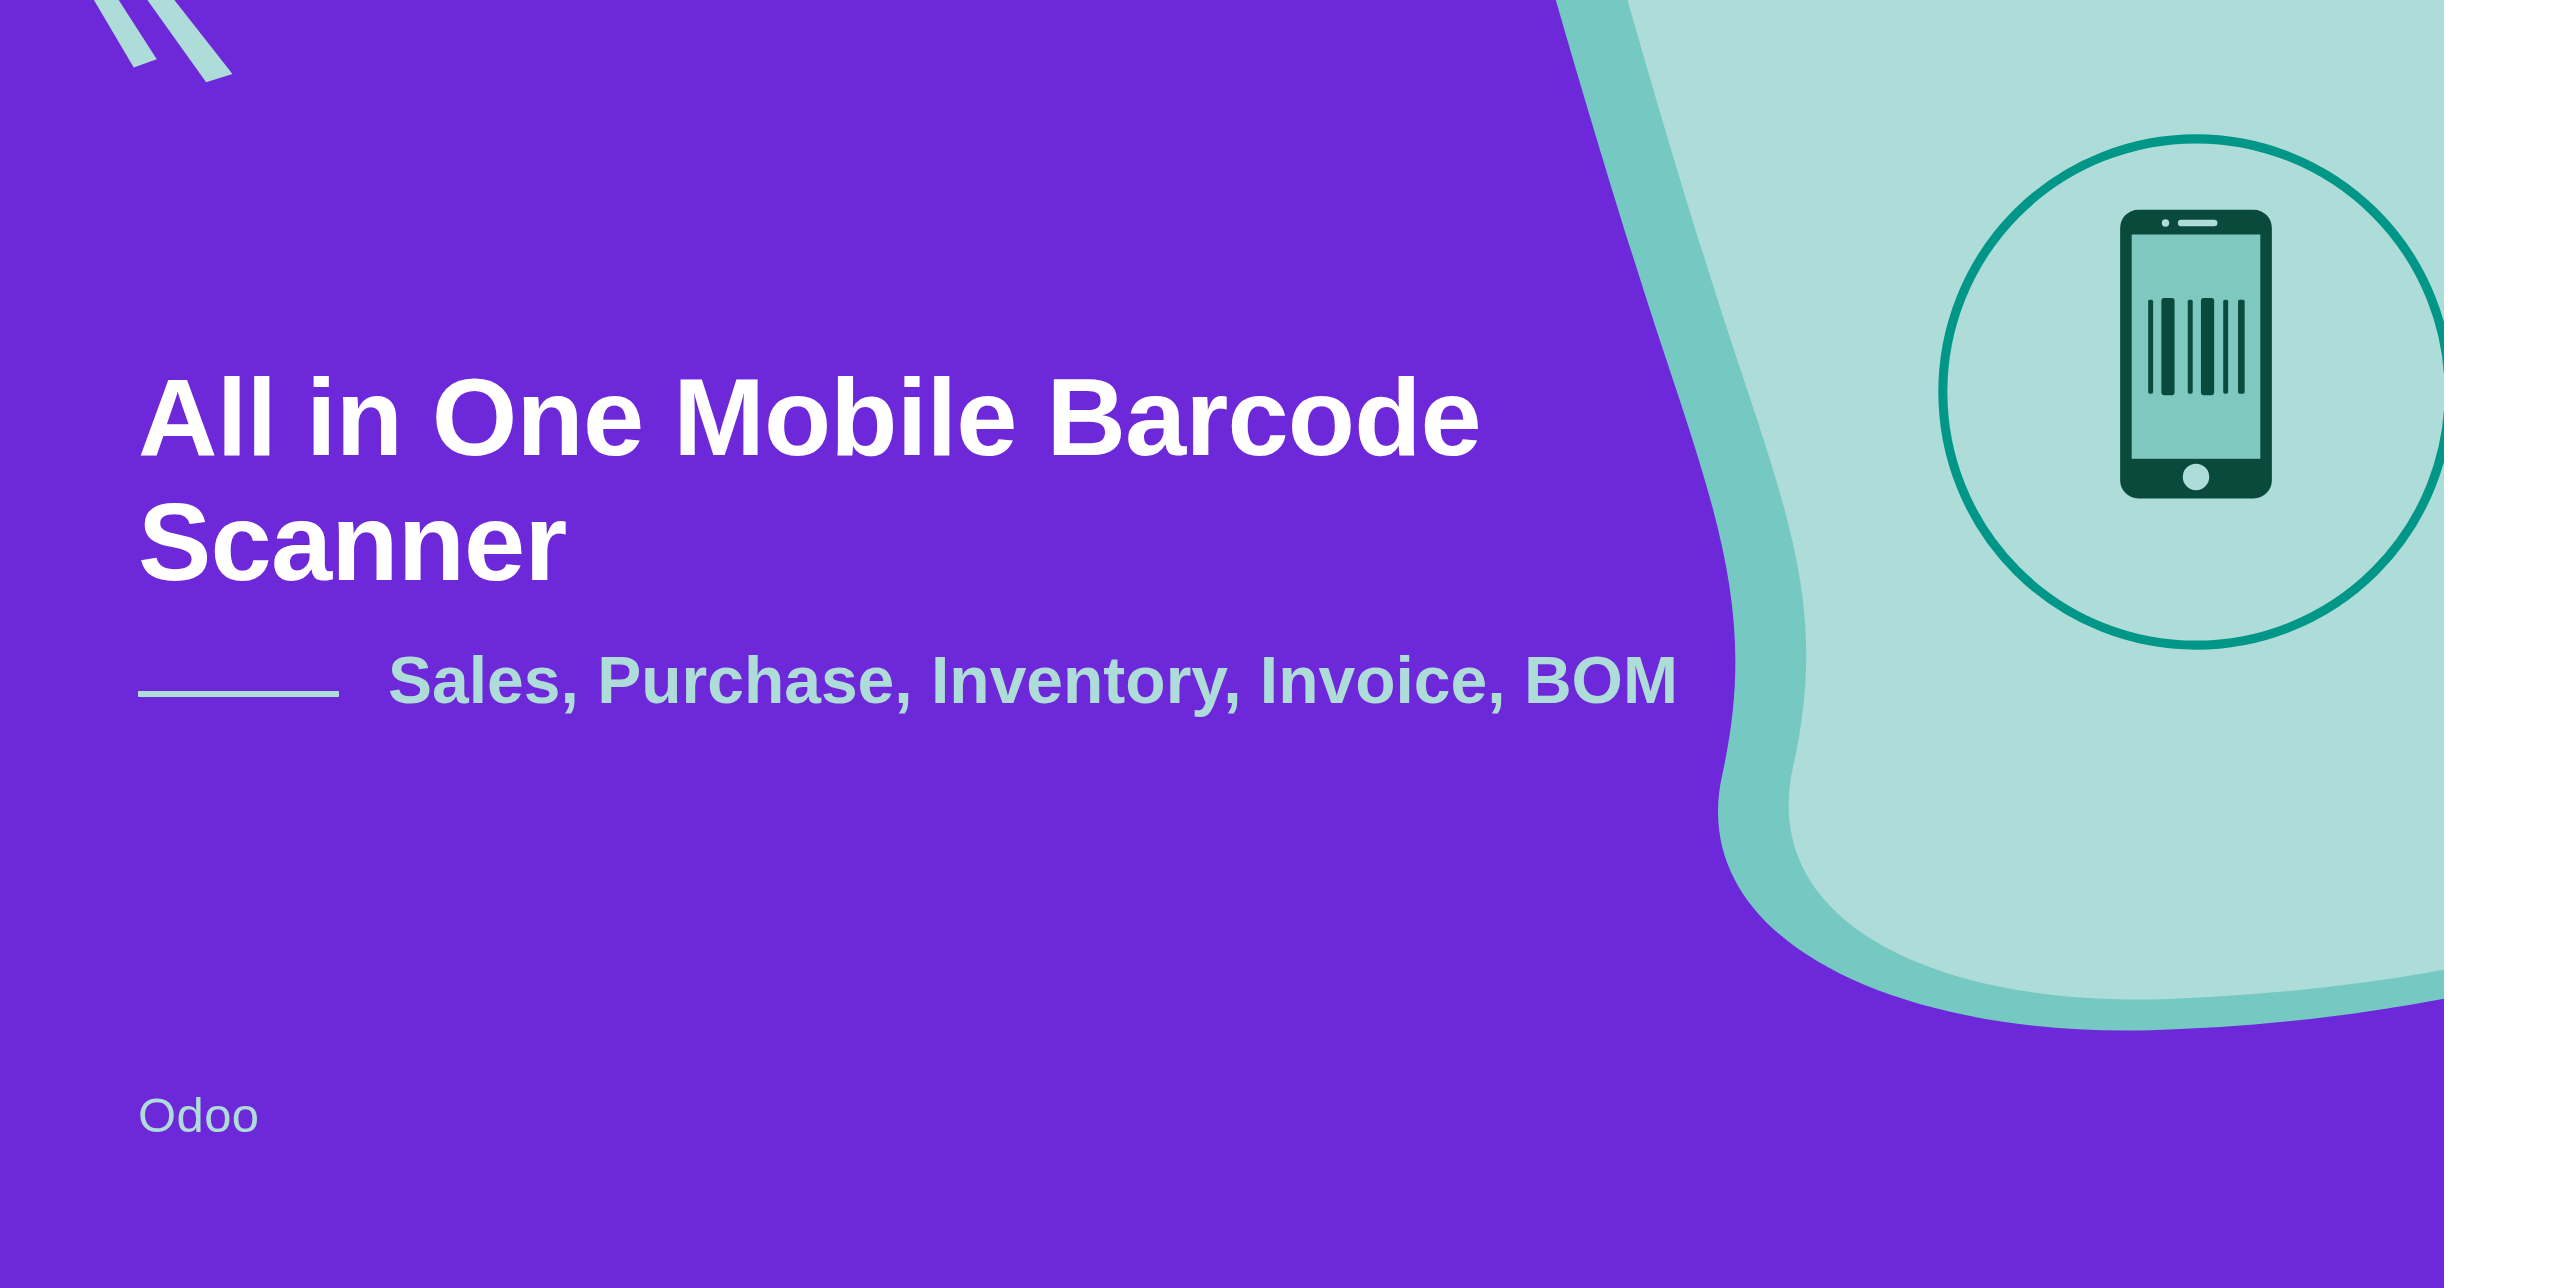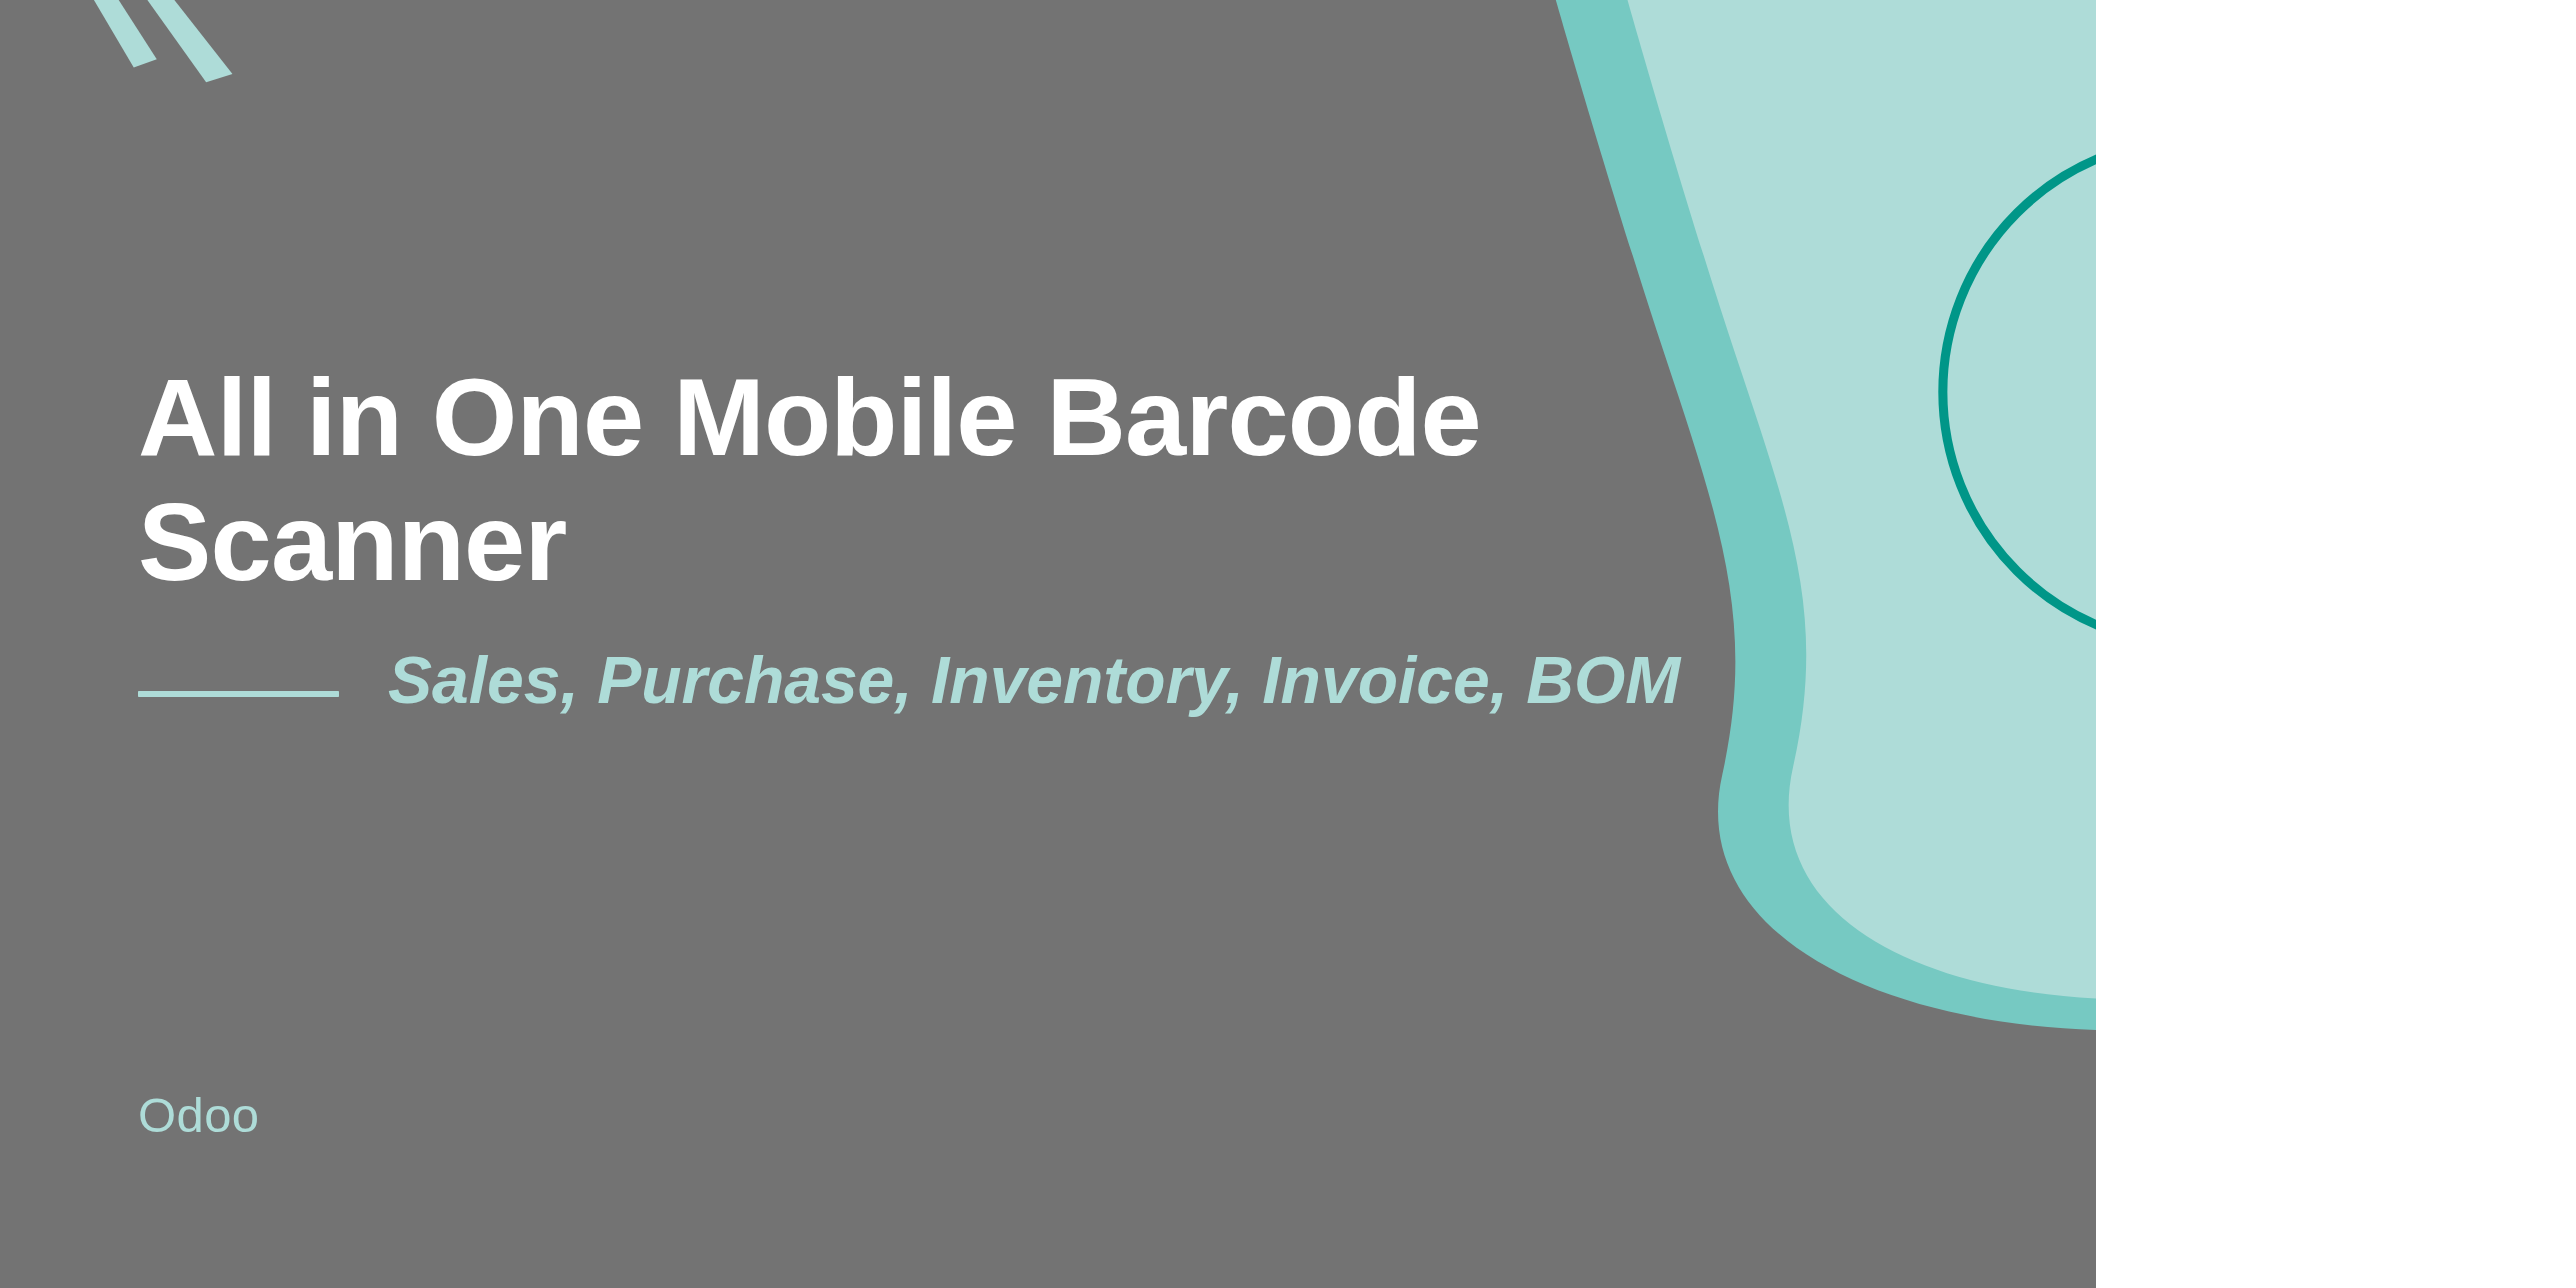--- a/index.html
+++ b/index.html
@@ -2,24 +2,24 @@
 <html style="font-size:13px"><head>
 <meta charset="utf-8">
 <style>
   html, body {
     margin: 0;
     padding: 0;
     background: #ffffff;
   }
   #slide {
     position: relative;
-    width: 2096px;
+    width: 2444px;
     height: 1289px;
     overflow: hidden;
-    background: #737373;
+    background: #6d28d9;
     font-family: "Liberation Sans", sans-serif;
   }
   
   .bg-svg {
     position: absolute;
     inset: 0;
     width: 2576px;
     height: 1289px;
     display: block;
   }
@@ -46,21 +46,20 @@
     line-height: 1.14;
     font-weight: 700;
     letter-spacing: -0.8px;
     max-width: 1566px;
     white-space: pre-line;
   }
   .sub-row {
     display: flex;
     align-items: flex-start;
     margin-top: 35px;
-    font-style: italic;
   }
   .sub-rule {
     flex: none;
     width: 201px;
     height: 5.8px;
     background: #AEDCD8;
     margin-top: 51px;
     margin-right: 49px;
     border-radius: 0.8px;
   }

